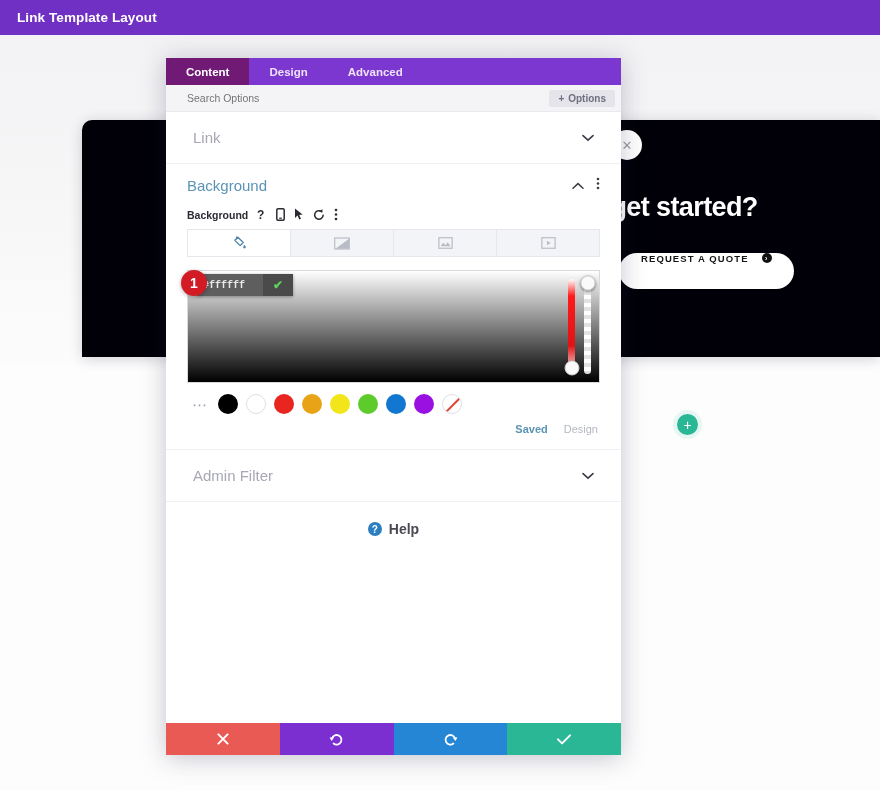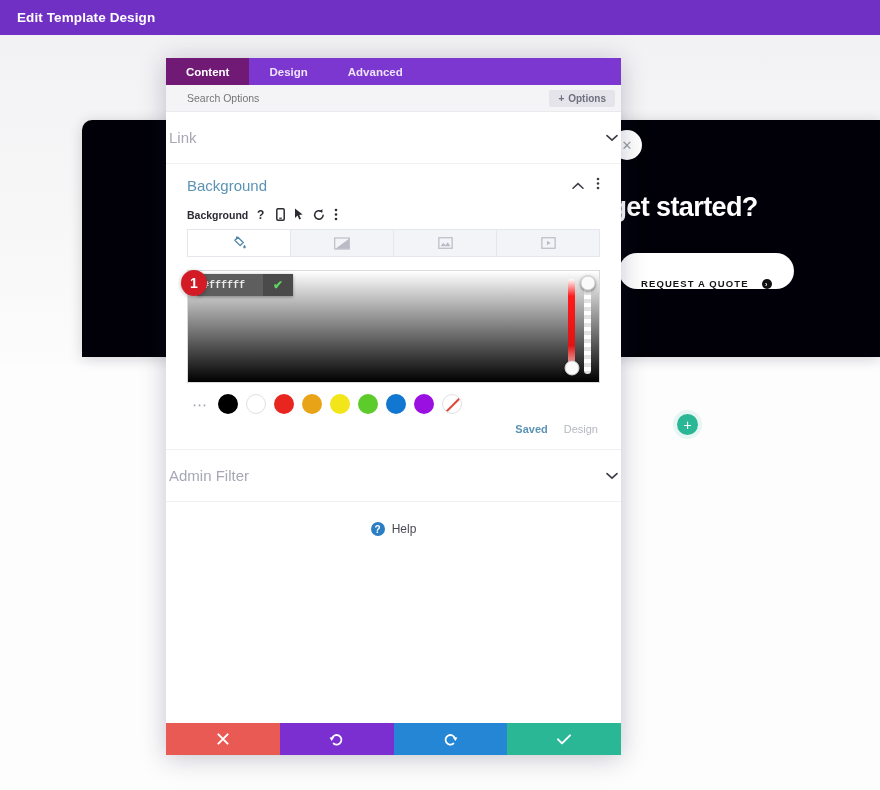--- a/index.html
+++ b/index.html
@@ -42,21 +42,21 @@
   }
   .hero-title {
     position: absolute; left: 460px; top: 72px;
     color: #ffffff; font-size: 27px; font-weight: bold;
     letter-spacing: -.6px; white-space: nowrap;
   }
   .hero-btn {
     position: absolute; left: 537px; top: 133px;
     height: 36px; padding: 0 22px; border-radius: 18px;
     background: #ffffff; color: #151515;
-    display: flex; align-items: flex-end; gap: 13px;
+    display: flex; align-items: flex-start; gap: 13px;
     font-size: 9.5px; font-weight: bold; letter-spacing: 1.1px;
     white-space: nowrap;
   }
   .hero-btn-dot {
     width: 10px; height: 10px; border-radius: 50%;
     background: #111; color: #fff; font-size: 7px;
     display: flex; align-items: center; justify-content: center;
     line-height: 1;
   }
 
@@ -124,21 +124,21 @@
     font-size: 10px; font-weight: bold;
     padding: 3px 9px; border-radius: 2px;
     display: flex; align-items: center; gap: 4px;
   }
 
   .panel-body { flex: 1 1 auto; overflow: hidden; background: #fff; }
 
   .accordion-row {
     height: 52px; border-bottom: 1px solid #f0f0f3;
     display: flex; align-items: center;
-    padding: 0 3px;
+    padding: 0 27px;
   }
   .accordion-label { flex: 1; font-size: 15px; color: #a7a7b5; }
   .chev { color: #3c3c46; font-size: 11px; }
 
   .bg-open { border-bottom: 1px solid #f0f0f3; padding: 0 21px 14px; }
   .bg-head {
     height: 42px; display: flex; align-items: center;
   }
   .bg-head-title { flex: 1; font-size: 15px; color: #5b93b5; }
   .bg-head-icons { display: flex; align-items: center; gap: 12px; color:#3c3c46; }
@@ -243,39 +243,39 @@
 
   .help-row {
     display: flex; align-items: center; justify-content: center;
     gap: 7px; height: 54px;
   }
   .help-ico {
     width: 14px; height: 14px; border-radius: 50%;
     background: #2b7ec1; color: #fff; font-size: 10px; font-weight: bold;
     display: flex; align-items: center; justify-content: center;
   }
-  .help-text { font-size: 12px; color: #4a4a55; font-weight: normal; }
+  .help-text { font-size: 14px; color: #4a4a55; font-weight: bold; }
 
   .action-bar { height: 32px; display: flex; flex: 0 0 auto; }
   .action-btn {
     flex: 1; display: flex; align-items: center; justify-content: center;
     color: #ffffff; font-size: 13px;
   }
   .act-cancel { background: #ea5a54; }
   .act-undo   { background: #7b2fd0; }
   .act-redo   { background: #2586d6; }
   .act-save   { background: #2ab795; }
 </style>
 </head>
 <body>
 
 <div id="root">
 
   <div class="admin-bar">
-    <div class="admin-bar-title">Edit Template Design</div>
+    <div class="admin-bar-title">Link Template Layout</div>
   </div>
 
   <div class="canvas">
     <div class="canvas-grad"></div>
 
     <div class="hero">
       <div class="hero-title">ed to get started?</div>
       <div class="hero-btn">
         <span>REQUEST A QUOTE</span>
         <span class="hero-btn-dot">›</span>

